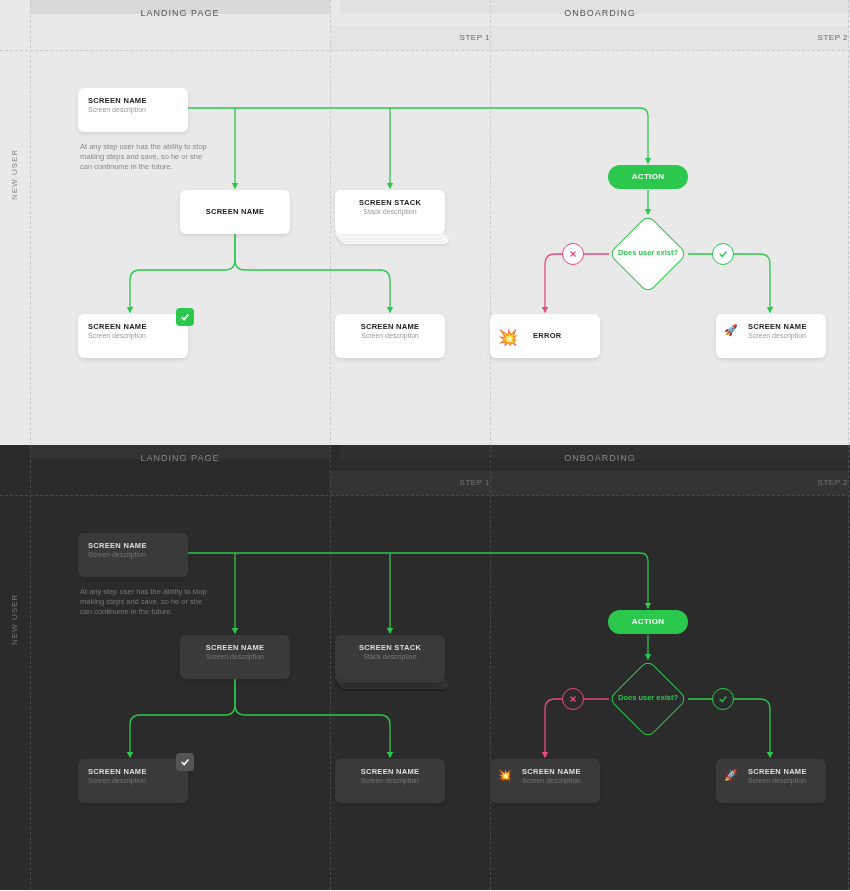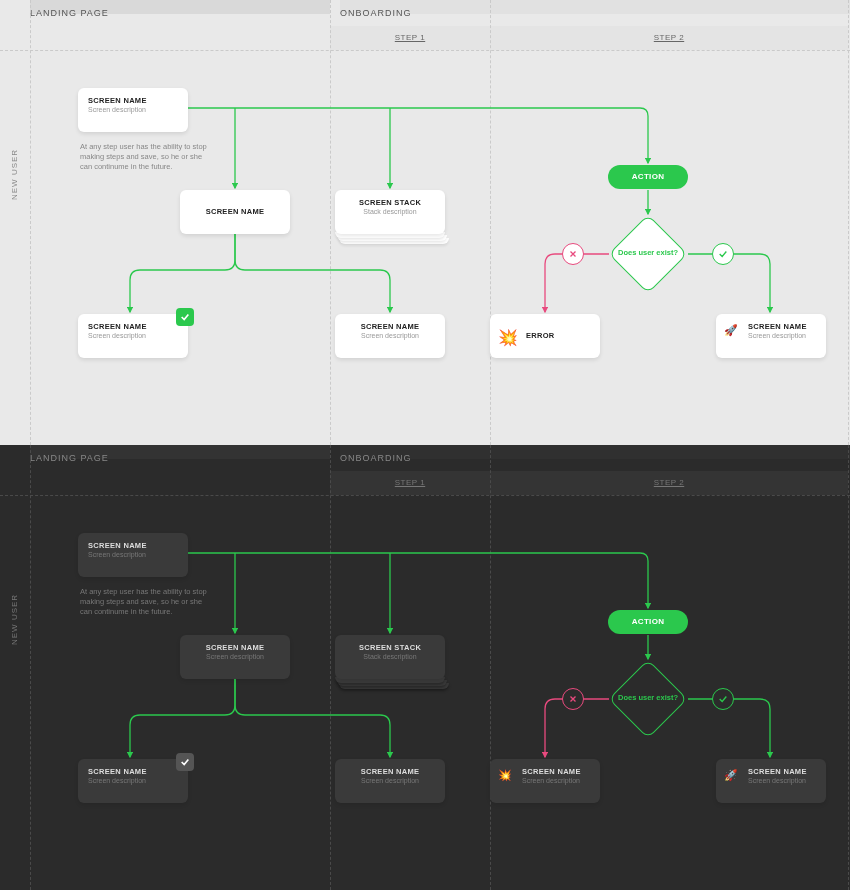--- a/index.html
+++ b/index.html
@@ -2,24 +2,24 @@
 <html><head>
 <meta charset="utf-8">
 <style>
   * { box-sizing: border-box; margin: 0; padding: 0; }
   body { font-family: -apple-system, BlinkMacSystemFont, "Segoe UI", Helvetica, Arial, sans-serif; width:850px; }
   .variant { position: relative; width:850px; height:445px; }
   .light { background:#E9E9E9; }
   .dark  { background:#2B2B2B; }
 
   
-  .col-head { position:absolute; top:0; height:14px; font-size:9px; letter-spacing:1px; line-height:26px; }
+  .col-head { position:absolute; top:0; height:14px; font-size:9px; letter-spacing:1px; text-align:center; line-height:26px; }
   .col-head.landing { left:30px; width:300px; }
   .col-head.onboard { left:340px; width:520px; }
-  .sub-head { position:absolute; top:26px; height:24px; font-size:8px; letter-spacing:.5px; text-align:center; line-height:24px;text-decoration:underline; }
+  .sub-head { position:absolute; top:26px; height:24px; font-size:8px; letter-spacing:.5px; text-align:right; line-height:24px; }
   .sub-head.step1 { left:330px; width:160px; }
   .sub-head.step2 { left:490px; width:358px; }
 
   .light .col-head.landing { background:#D9D9D9; color:#555; }
   .light .col-head.onboard { background:#E1E1E1; color:#555; }
   .light .sub-head         { background:#E4E4E4; color:#666; }
   .dark  .col-head.landing { background:#333; color:#888; }
   .dark  .col-head.onboard { background:#303030; color:#888; }
   .dark  .sub-head         { background:#343434; color:#777; }
 
@@ -178,21 +178,21 @@
       </svg>
   </div>
   <div class="res-circle yes" style="left:712px;top:243px">
     <svg viewBox="0 0 12 12" stroke="#2BC84D" stroke-width="1.6" fill="none">
         <path d="M2 6 L5 9 L10 3"></path>
       </svg>
   </div>
 
   <div class="card" style="left:490px;top:314px">
     <span class="mini-ico" style="left:8px;top:14px">💥</span>
-    <div class="title" style="margin-top:9px;margin-left:26px">ERROR</div>
+    <div class="title" style="margin-top:9px;margin-left:33px">ERROR</div>
   </div>
 
   <div class="card" style="left:716px;top:314px">
     <span class="mini-ico" style="left:8px;top:10px;font-size:11px">🚀</span>
     <div style="margin-left:22px">
       <div class="title">SCREEN NAME</div>
       <div class="desc">Screen description</div>
     </div>
   </div>
 </div>

